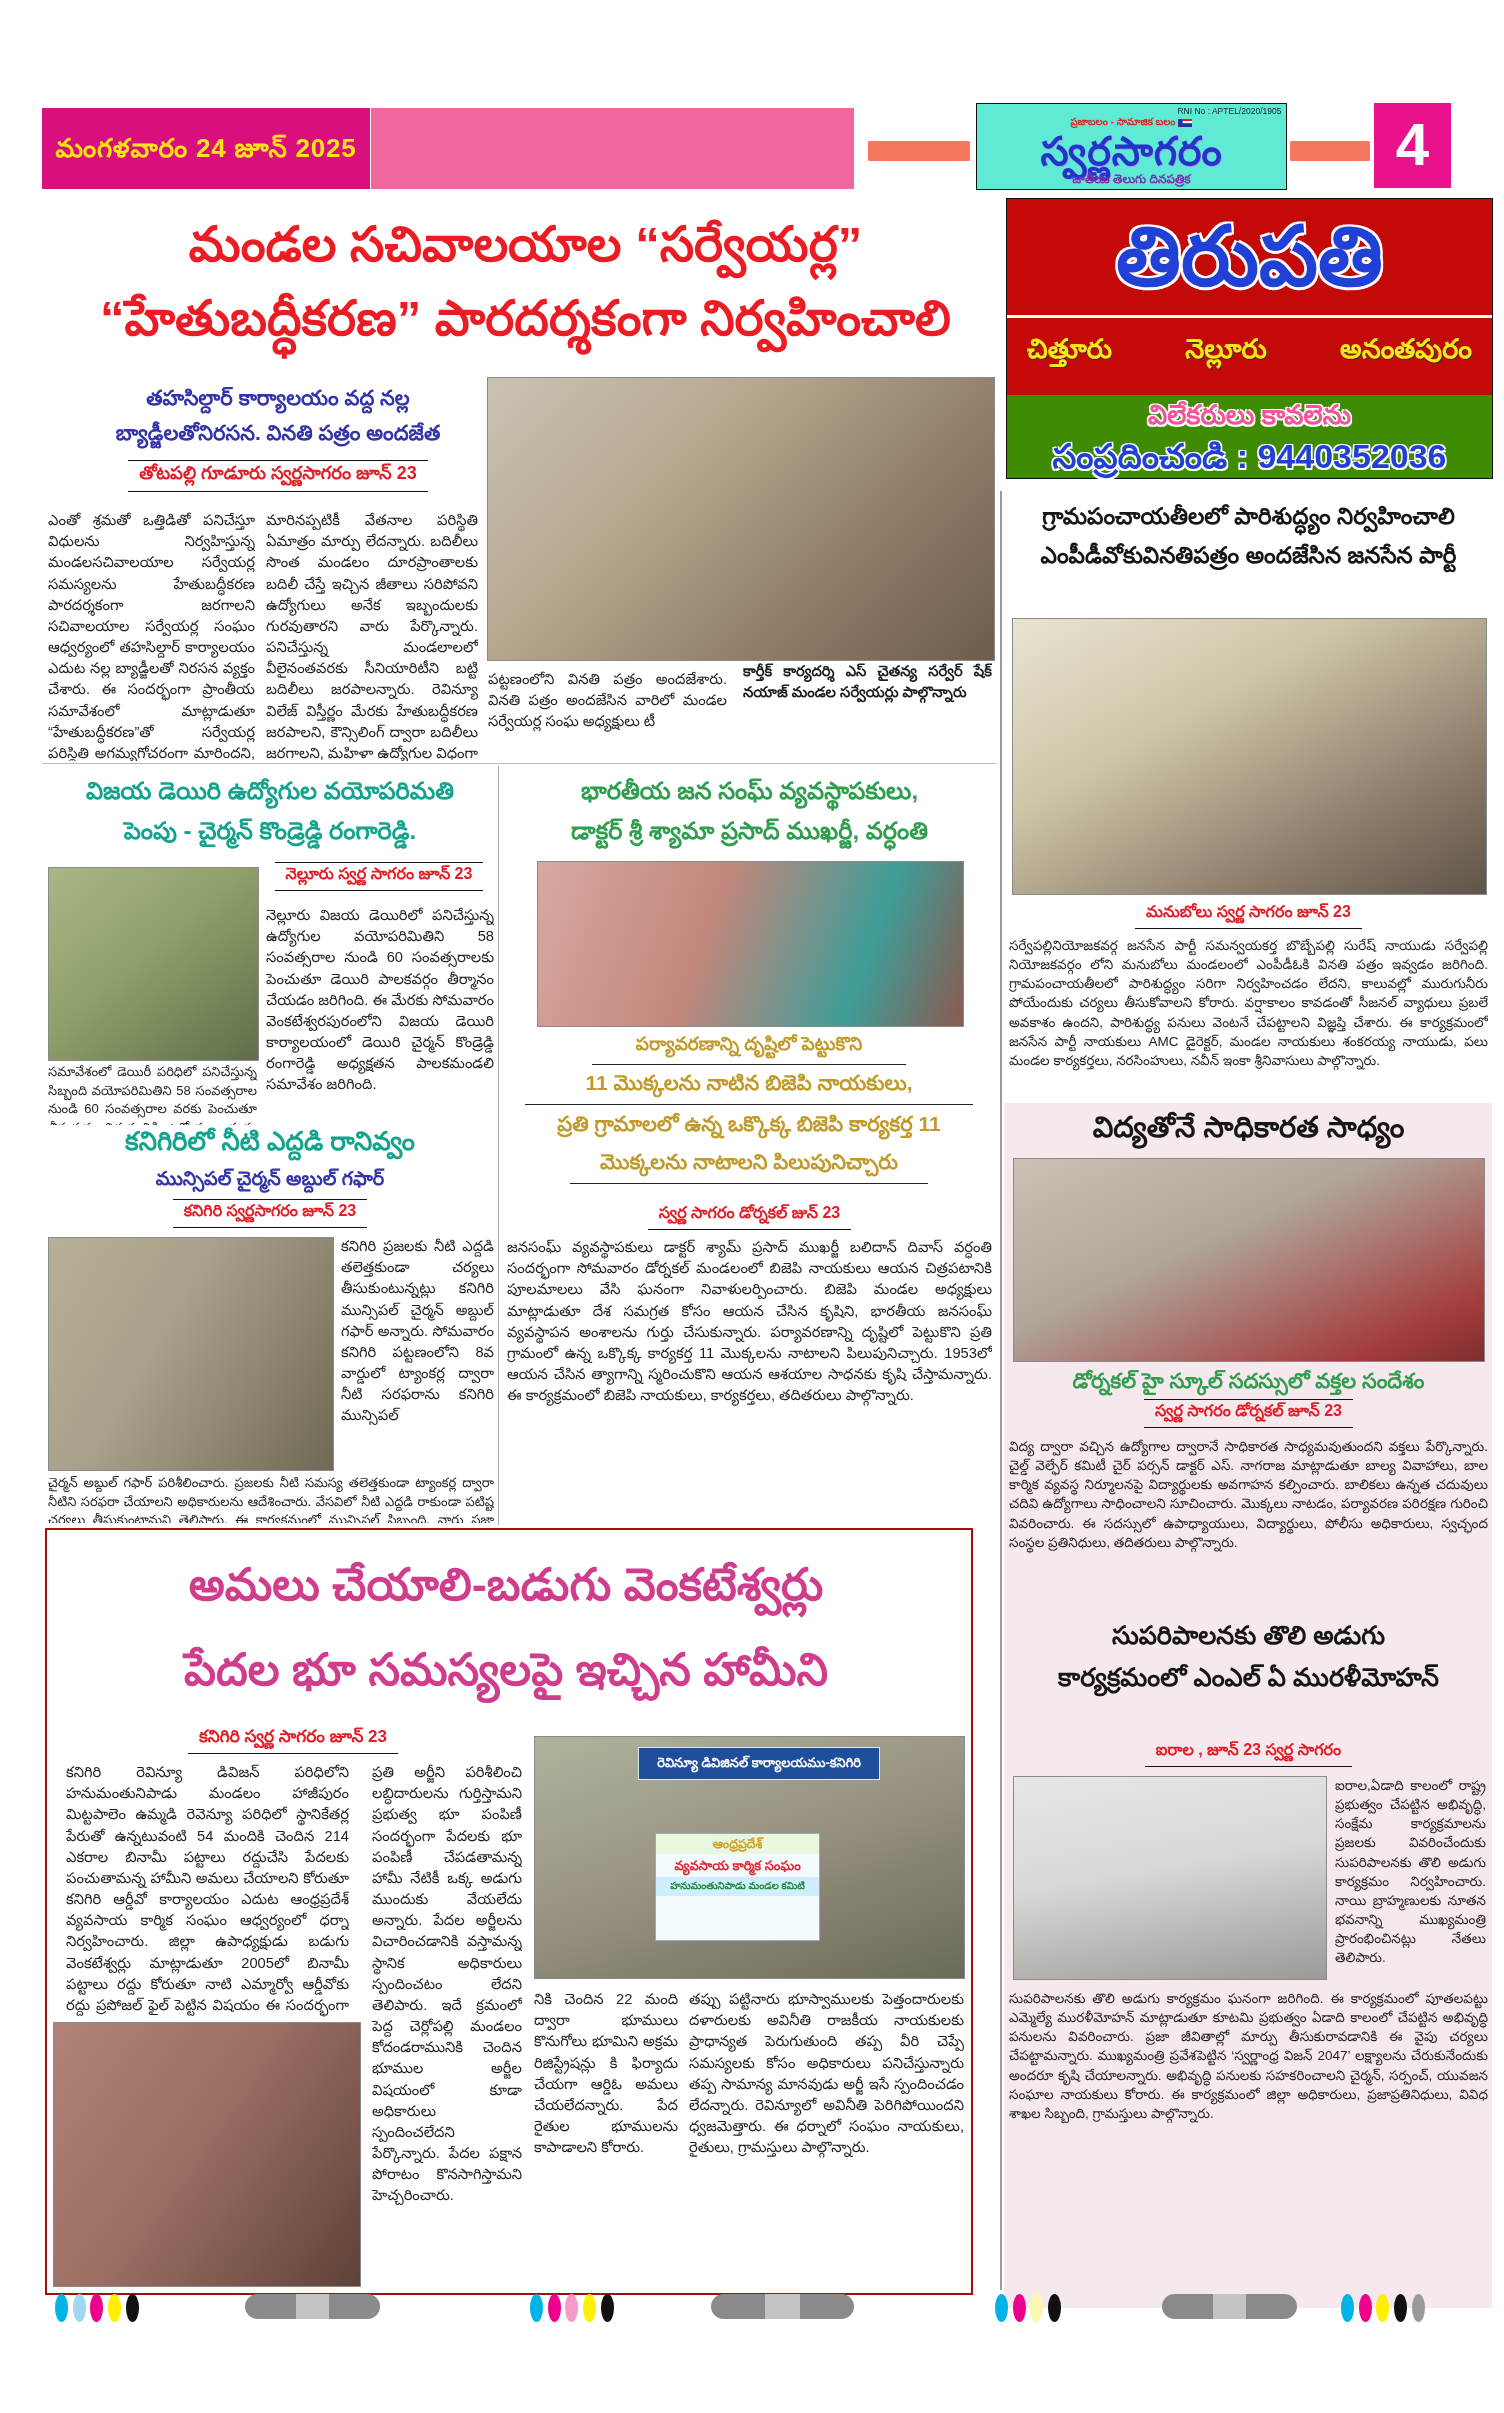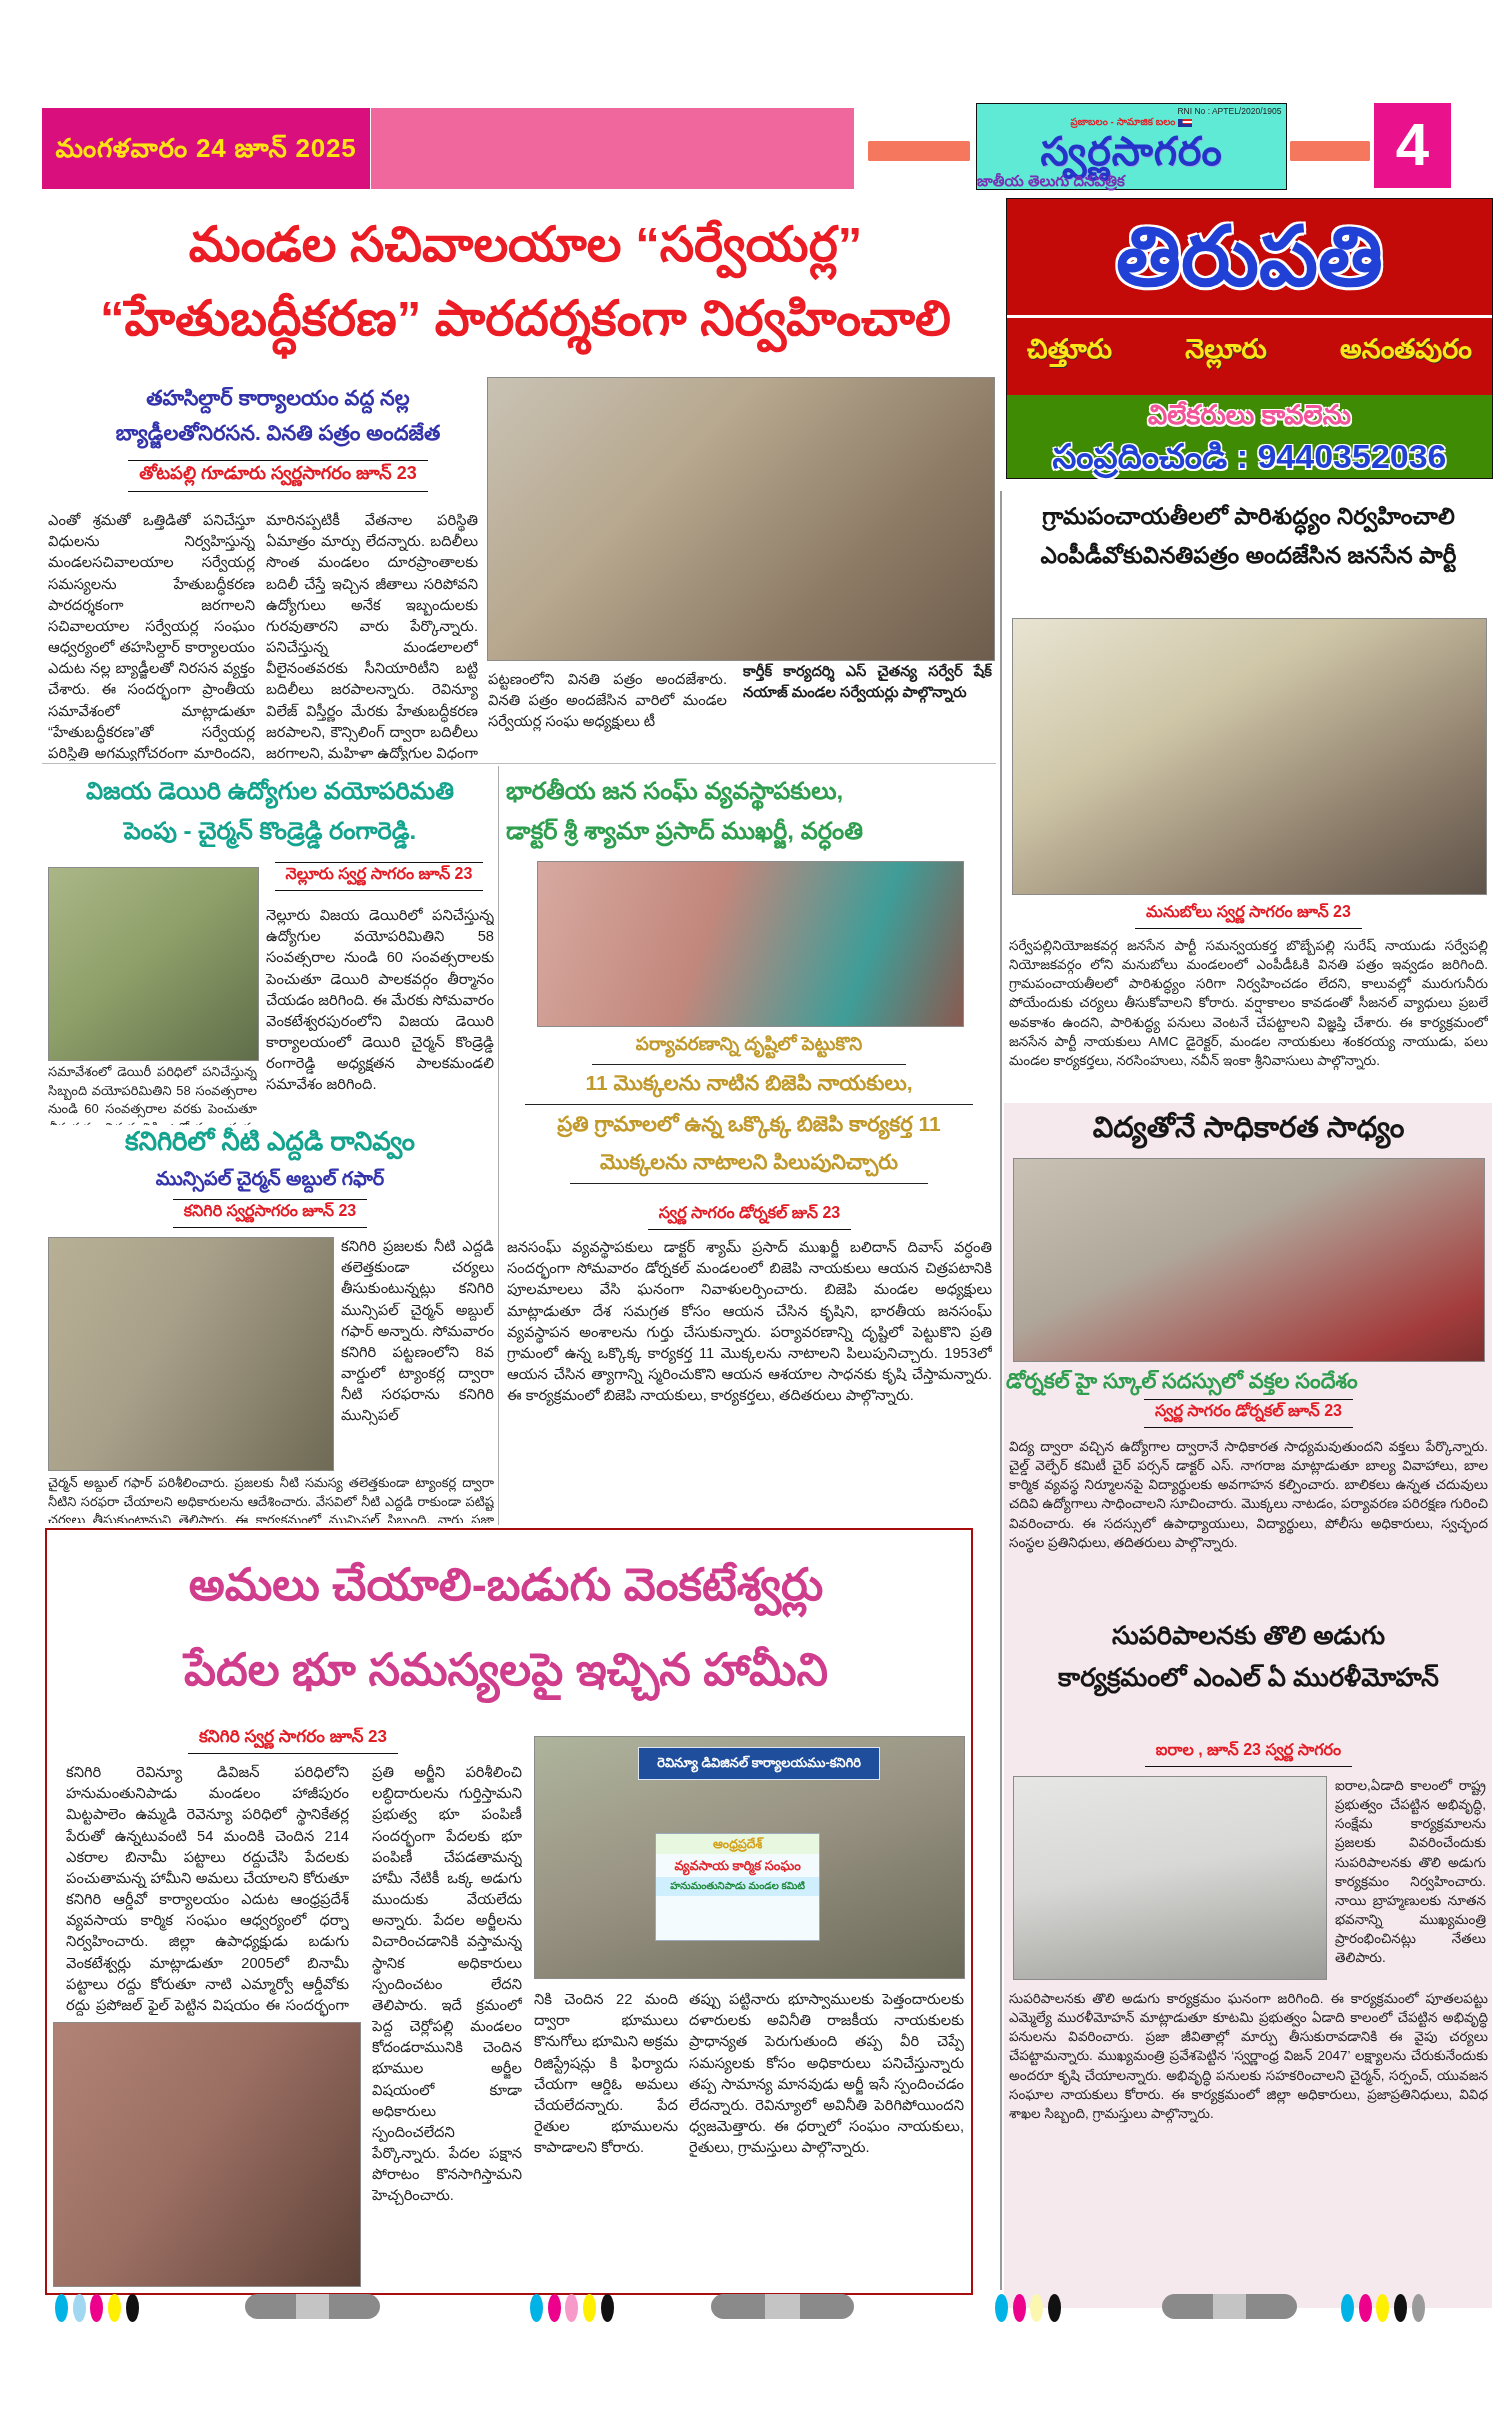--- a/index.html
+++ b/index.html
@@ -13,27 +13,27 @@
   .date-text{color:#ffe414;font-weight:bold;font-size:26px;line-height:81px;text-align:center;letter-spacing:0.8px;}
   .dash{background:#f4775e;height:20px;border-radius:1.5px;}
   .masthead-box{background:#5eead4;border:1.5px solid #111;}
   .rni{font-size:8.5px;color:#222;text-align:right;padding:2.3px 4.6px 0 0;}
   .tagline{color:#e0262d;font-size:10px;font-weight:bold;text-align:center;}
   .flagchip{display:inline-block;width:14px;height:7.7px;vertical-align:middle;margin-left:3.1px;
             background:linear-gradient(180deg,#d22 0 2.3px,#fff 2.3px 3.9px,#d22 3.9px 5.4px,#fff 5.4px 6.2px,#d22 6.2px 7.7px);
             box-shadow:inset 4.6px -3.1px 0 0 #23319c;}
   .mast-title{color:#2433c8;font-weight:bold;font-size:40px;text-align:center;line-height:42px;
               text-shadow:0.8px 0.8px 0 #9aa4e6;letter-spacing:0.8px;}
-  .mast-sub{color:#7b2fb4;font-size:15px;font-weight:bold;}
+  .mast-sub{color:#7b2fb4;font-size:12px;font-weight:bold;text-align:center;}
   .pagenum-box{background:#e9118c;color:#fff;font-weight:bold;font-size:60px;text-align:center;line-height:83px;}
 
   
   .hl-red{color:#ec1c24;font-weight:bold;text-align:center;}
   .hl-teal{color:#13a38e;font-weight:bold;text-align:center;}
-  .hl-green{color:#2f9e4e;font-weight:bold;text-align:left;}
+  .hl-green{color:#2f9e4e;font-weight:bold;text-align:center;}
   .hl-black{color:#161616;font-weight:bold;text-align:center;}
   .hl-magenta{color:#cf3d8c;font-weight:bold;text-align:center;}
   .sub-blue{color:#3333ab;font-weight:bold;text-align:center;}
   .sub-gold{color:#c19a2b;font-weight:bold;text-align:center;border-bottom:1.5px solid #222;padding-bottom:4.6px;}
   .dl{color:#e31c25;font-weight:bold;font-size:18px;display:inline-block;
       border-top:1.5px solid #111;border-bottom:1.5px solid #111;padding:2.3px 10.8px;}
   .dl-wrap{text-align:center;}
   .body-txt{font-size:14.7px;line-height:1.44;text-align:justify;color:#1d1d1d;}
   .body-sm{font-size:13.5px;line-height:1.42;text-align:justify;color:#1d1d1d;}
   .photo{border:0.8px solid #8a8a8a;}

